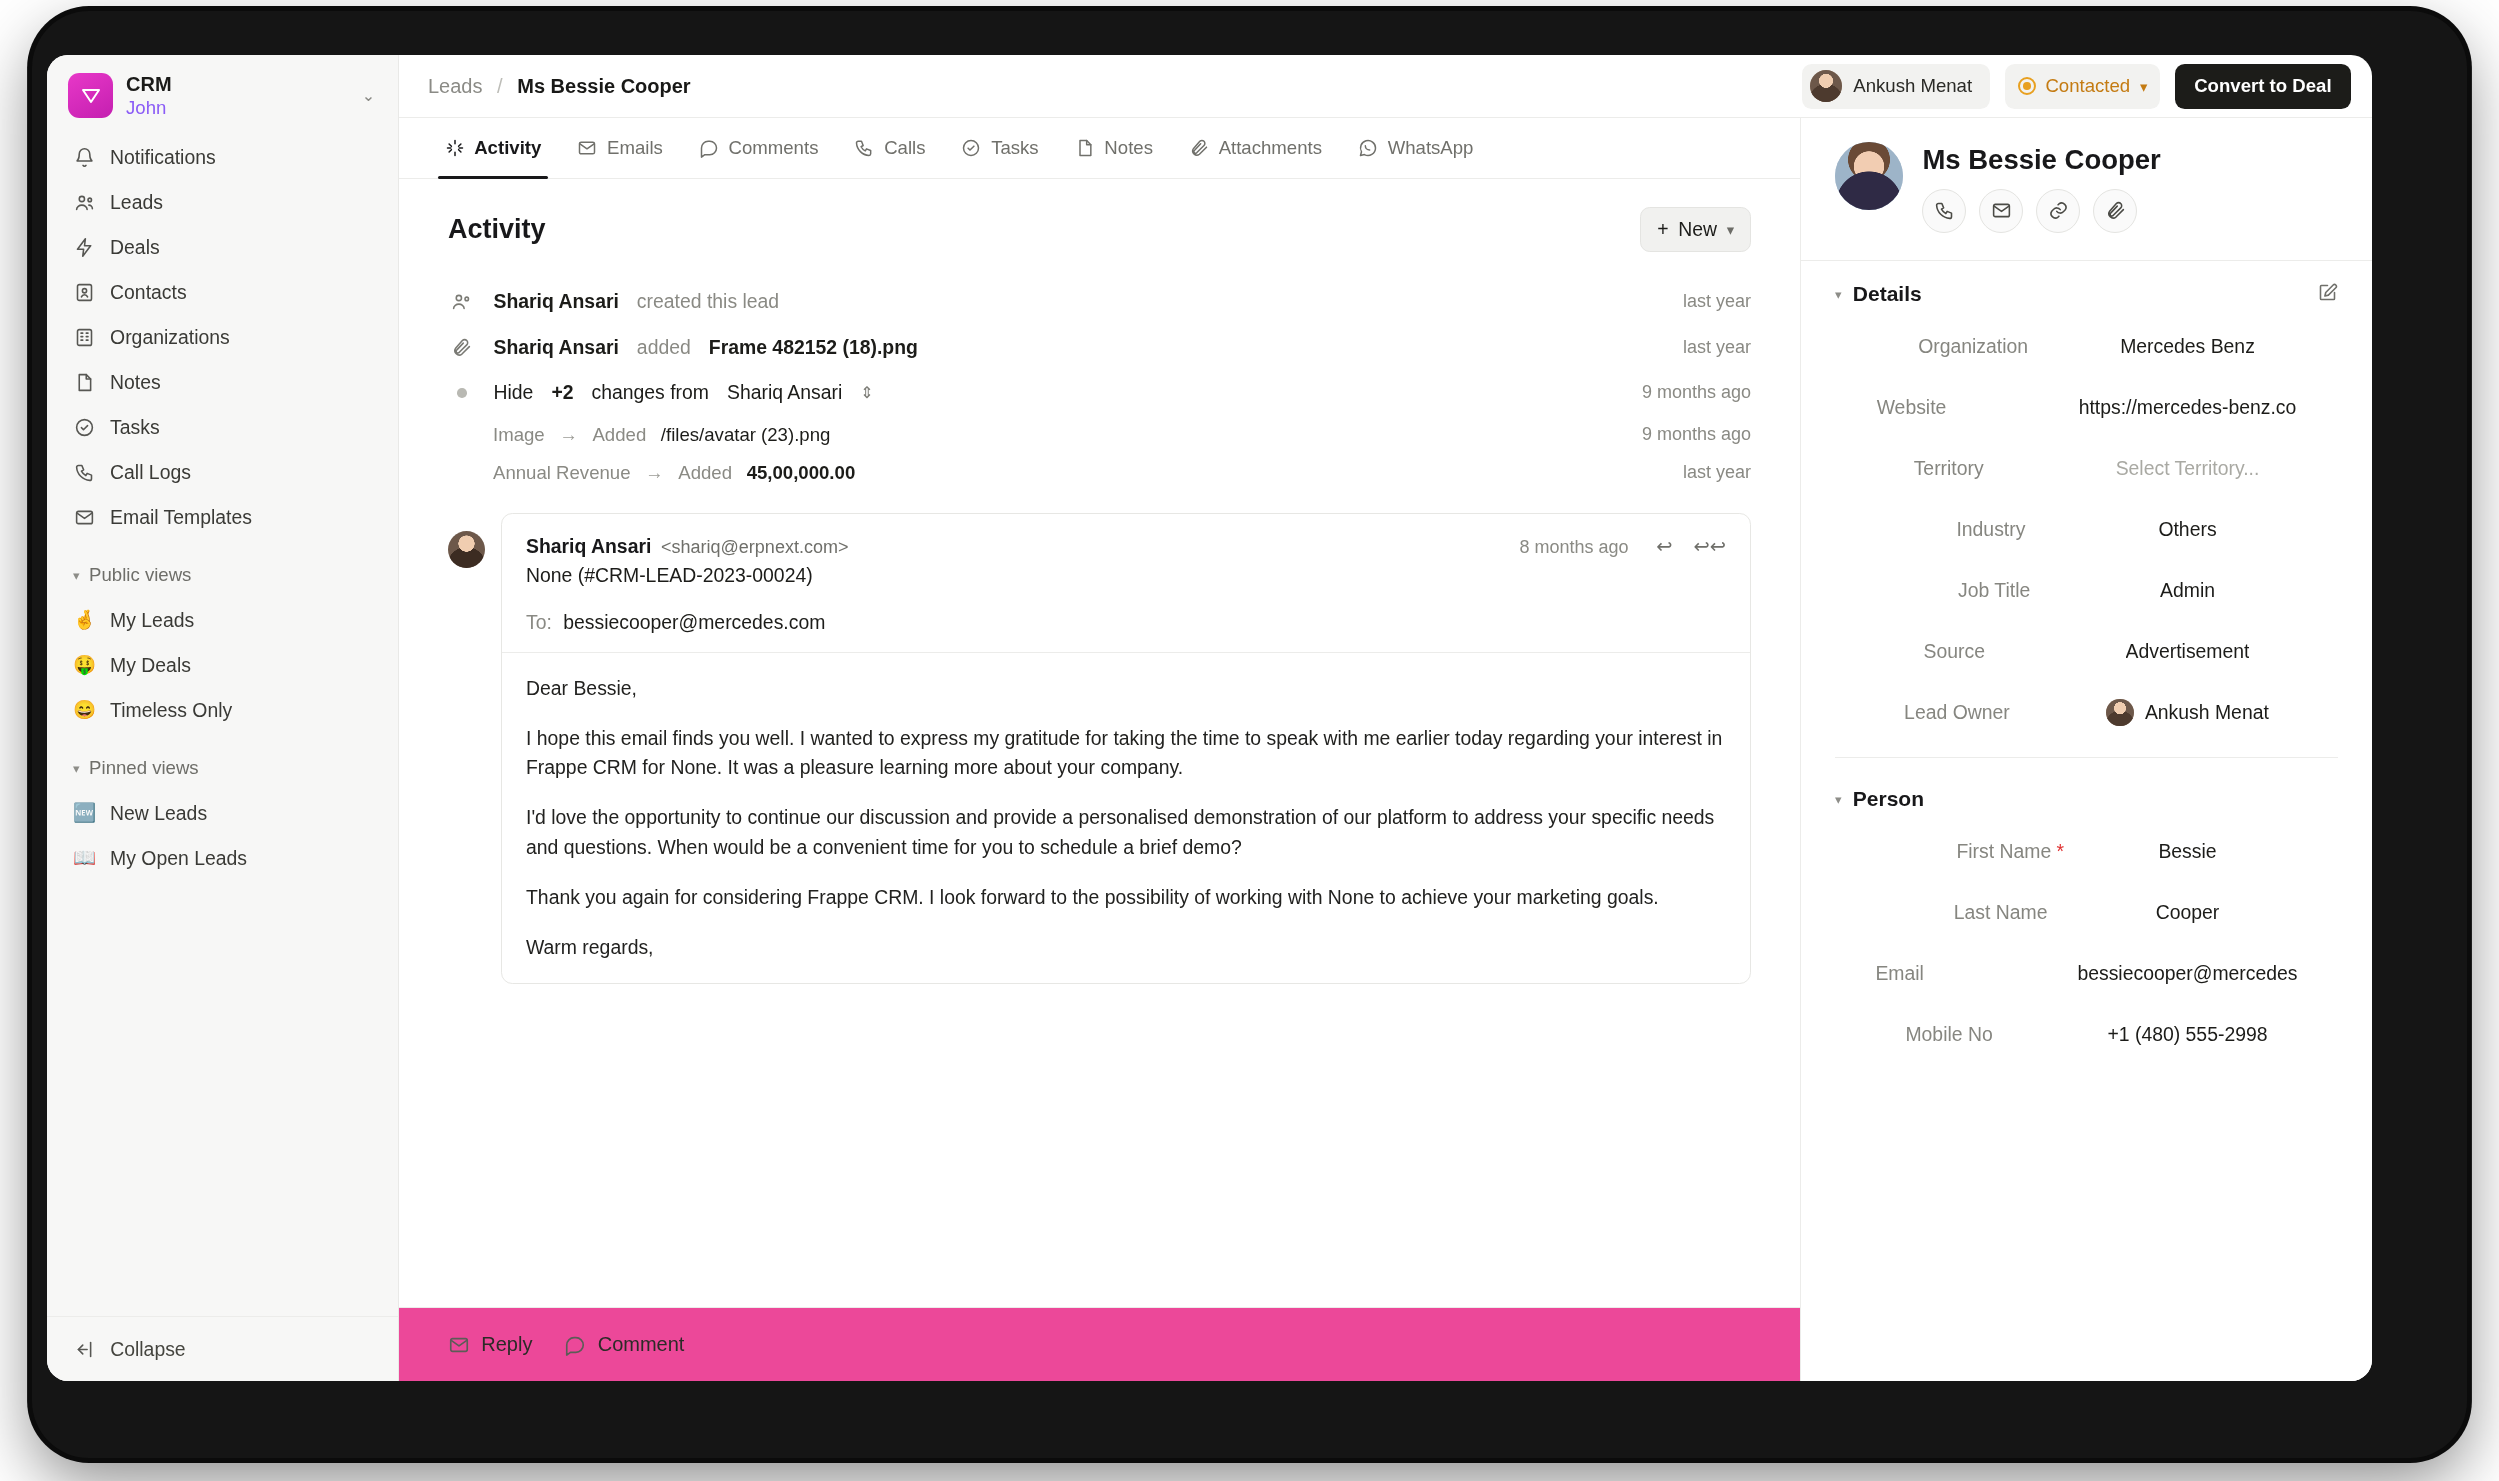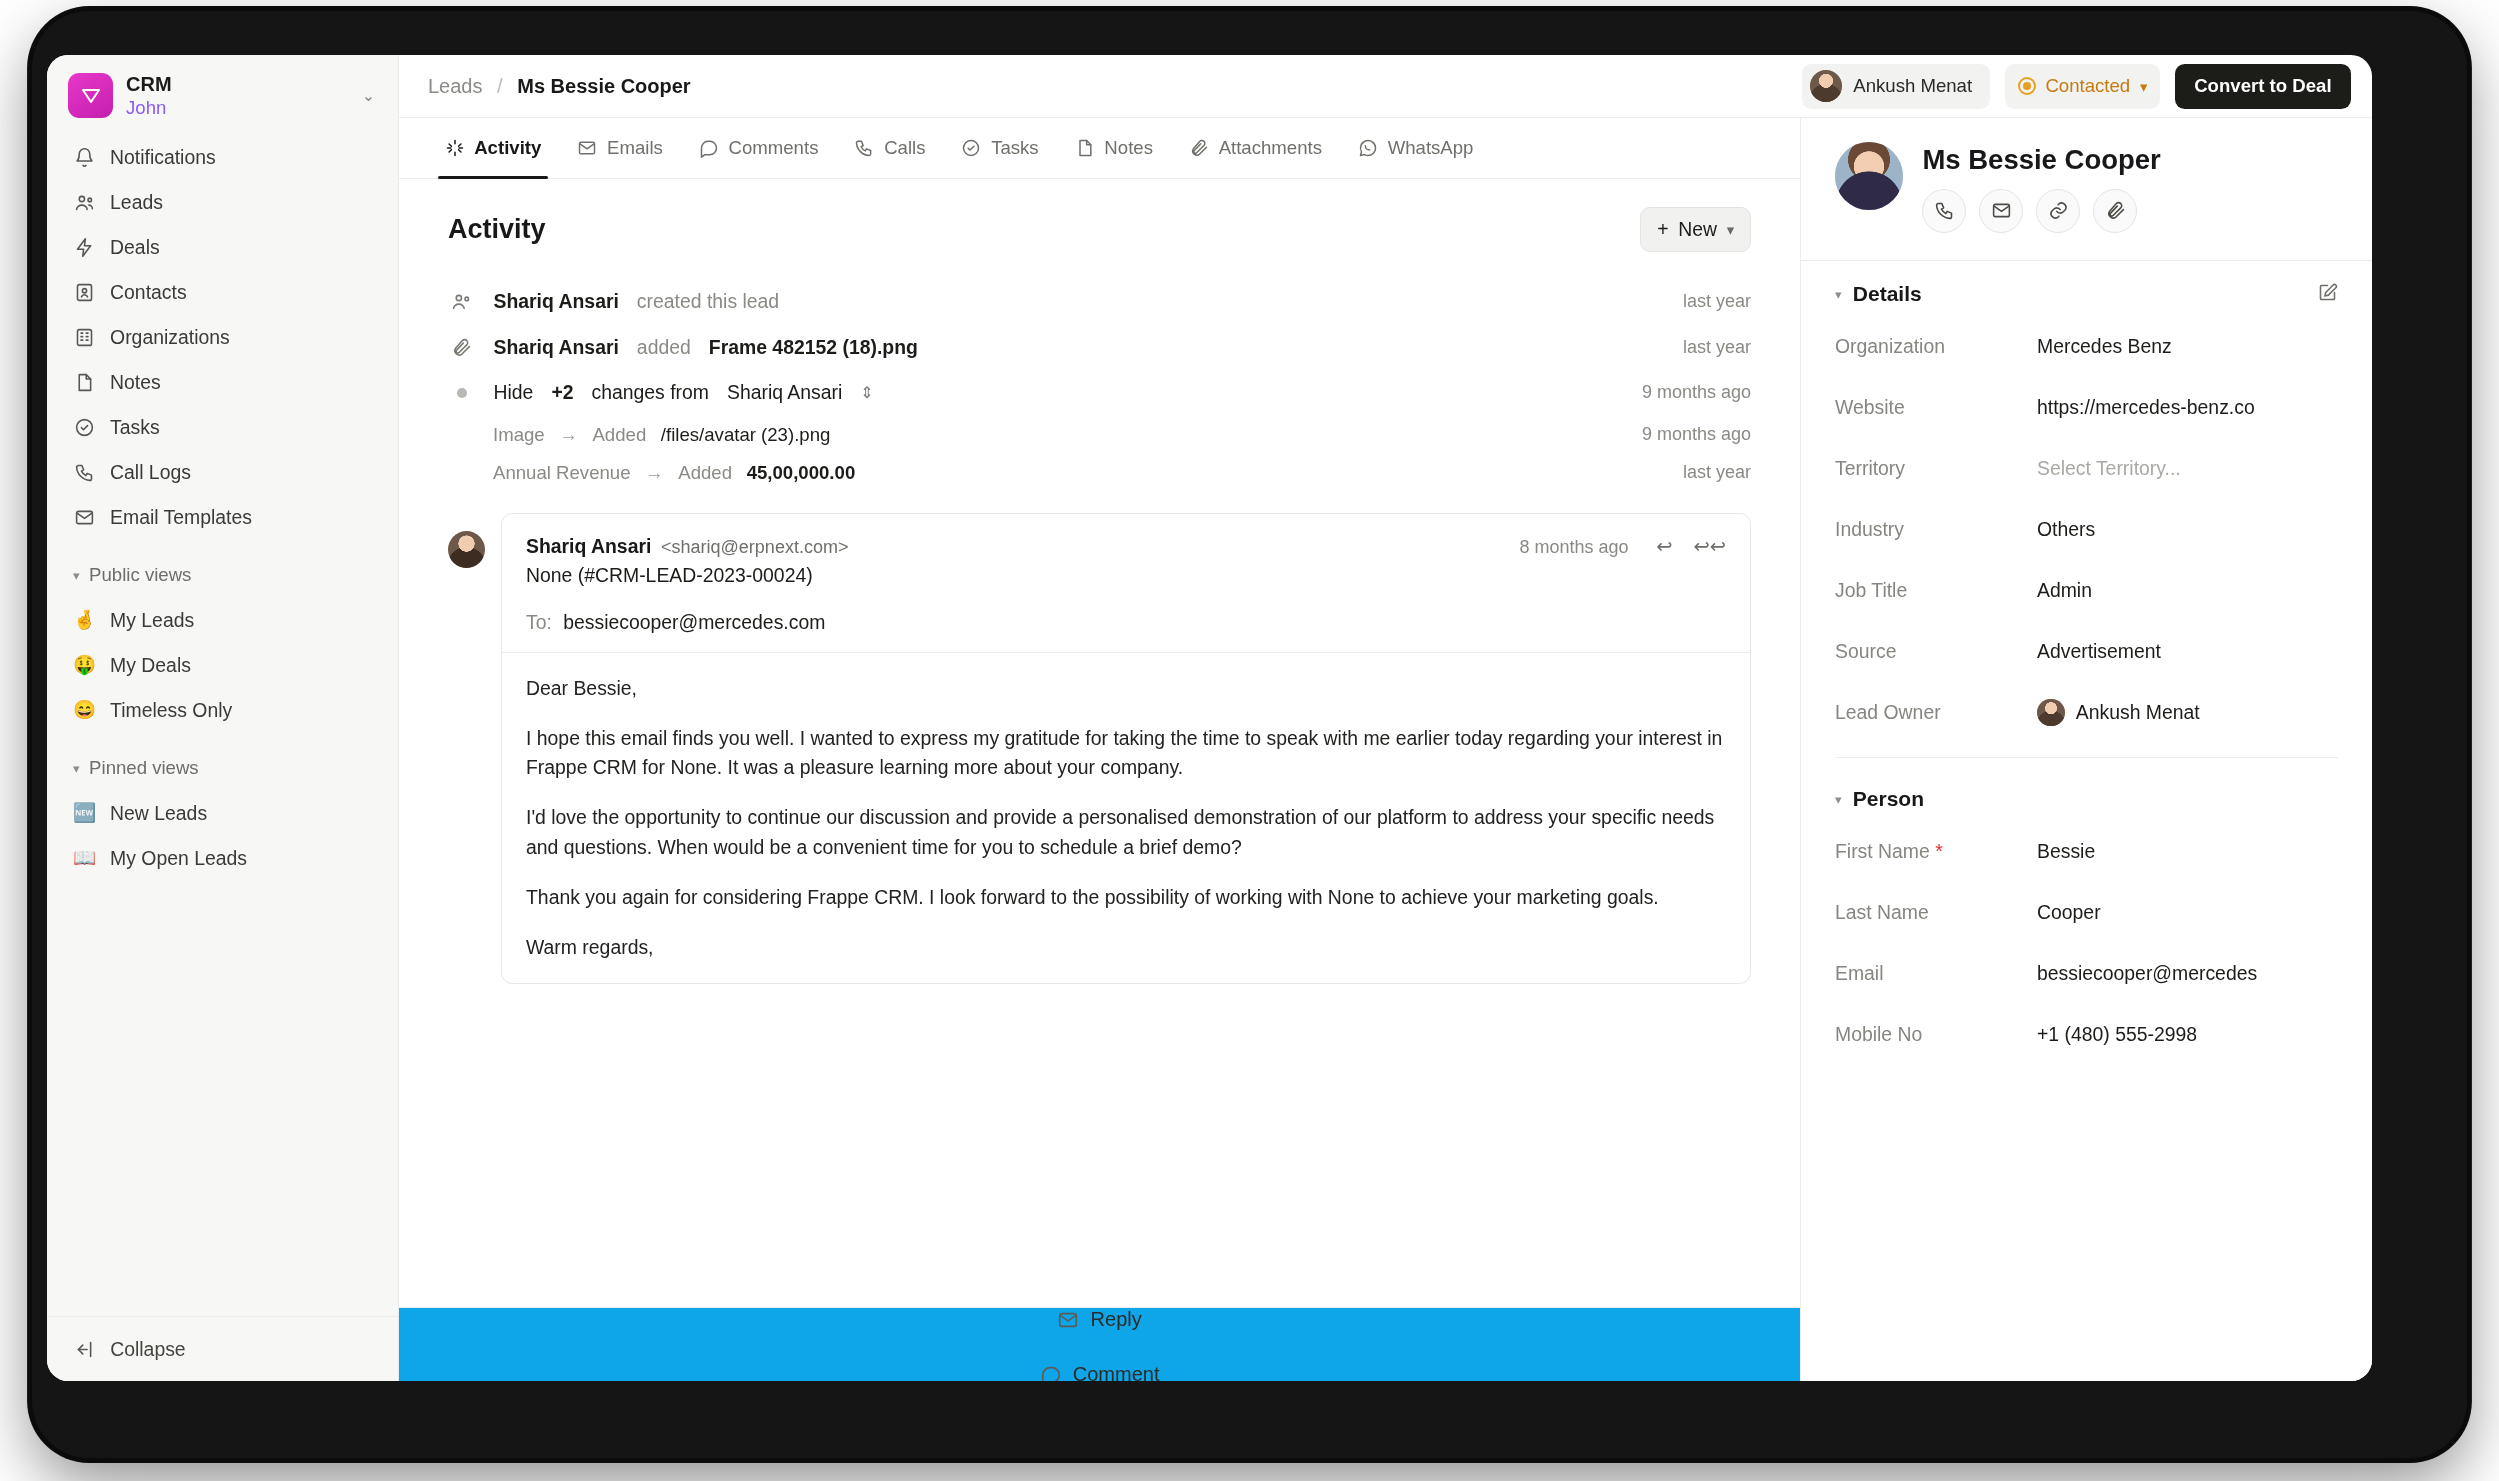--- a/index.html
+++ b/index.html
@@ -212,22 +212,21 @@
   .email-sub { font-size: 19.4px; color: #1c1c19; margin-top: 6.5px; }
   .email-to { font-size: 19.4px; color: #1c1c19; margin-top: 24px; display: flex; gap: 11.3px; }
   .email-to .lbl { color: #8a8a84; }
   .email-divider { height: 0.8px; background: #ececea; margin: 18px -24px 0 -24px; }
   .email-body { font-size: 19.4px; line-height: 1.5; color: #222220; padding: 21px 0 0 0; }
   .email-body p { margin-bottom: 21px; }
 
   .composer {
     height: 74px; border-top: 0.8px solid #ececea;
     display: flex; align-items: center; gap: 32px; padding: 0 49px;
-    background: #0ea5e9;
-    flex-direction: column;
+    background: #ec4899;
   }
   .composer-btn { display:flex; align-items:center; gap: 11.3px; font-size: 20px; color: #2b2b27; cursor: pointer; }
   .composer-btn svg { width: 22px; height: 22px; color:#5c5c57; }
 
   
   .rightpanel { width: 571px; display: flex; flex-direction: column; background: #fff; }
   .rp-head { height: 65px; display: flex; align-items: center; padding: 0 34px; border-bottom: 0.8px solid #ececea; }
   .rp-id { font-size: 21px; font-weight: 700; color: #18181a; }
   .rp-person { padding: 24px 34px 27.5px 34px; display: flex; align-items: flex-start; gap: 19.4px; border-bottom: 0.8px solid #ececea;}
   .rp-avatar {
@@ -251,21 +250,21 @@
     display: flex; align-items: center; justify-content: center;
     cursor: pointer; color: #4b4b46;
   }
   .circle-btn svg { width: 21px; height: 21px; }
 
   .rp-section { padding: 21px 34px 8px 34px; }
   .rp-section-head { display: flex; align-items: center; gap: 11.3px; margin-bottom: 9.7px; }
   .rp-section-title { font-size: 21px; font-weight: 700; color: #18181a; }
   .edit-ico { margin-left: auto; color: #6f6f6a; cursor: pointer; }
   .edit-ico svg { width: 21px; height: 21px; }
-  .field-row { display: flex; align-items: center; height: 61px; font-size: 19.4px; }
+  .field-row { display: flex; align-items: center; height: 61px; font-size: 19.4px; justify-content: center; }
   .field-label { width: 202px; color: #86868040; color: #868680; flex: 0 0 auto; }
   .req { color: #e03131; }
   .field-value { color: #1c1c19; overflow: hidden; white-space: nowrap; text-overflow: clip; }
   .field-value.placeholder { color: #a9a9a3; }
   .field-value.with-avatar { display: flex; align-items: center; gap: 11.3px; }
   .divider-h { height: 0.8px; background: #ececea; margin: 14.6px 0 0 0; }
 </style>
 </head>
 <body>
 

